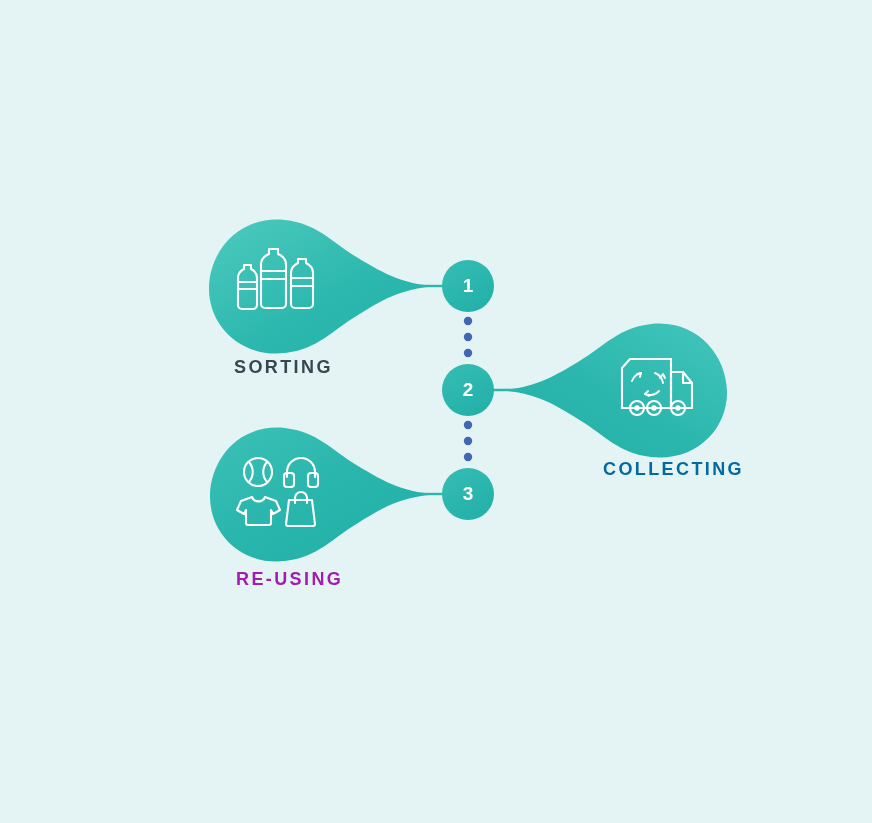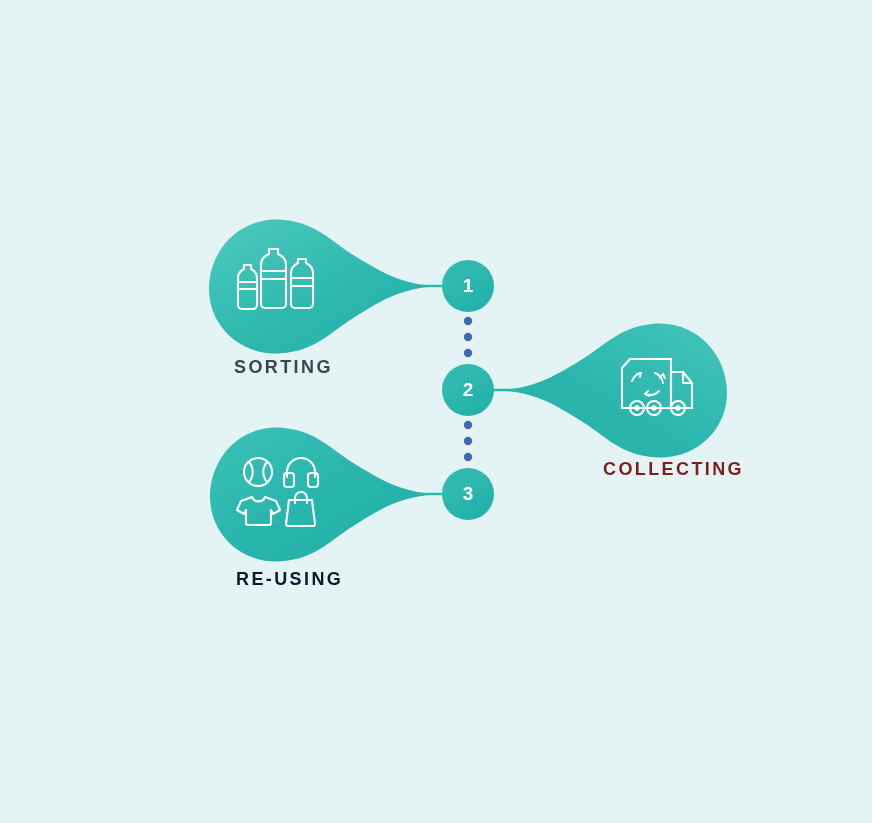--- a/index.html
+++ b/index.html
@@ -206,16 +206,16 @@
     <circle cx="468" cy="286" r="26" fill="url(#circleGrad)"></circle>
     <circle cx="468" cy="390" r="26" fill="url(#circleGrad)"></circle>
     <circle cx="468" cy="494" r="26" fill="url(#circleGrad)"></circle>
   </svg>
 
   <div class="step-number" id="step-num-1" style="color: rgb(255, 255, 255);">1</div>
   <div class="step-number" id="step-num-2" style="color: rgb(255, 255, 255);">2</div>
   <div class="step-number" id="step-num-3" style="color: rgb(255, 255, 255);">3</div>
 
   <div class="node-label" id="label-sorting" style="color: rgb(54, 71, 79);">SORTING</div>
-  <div class="node-label" id="label-collecting" style="color: #7f1d1d;">COLLECTING</div>
-  <div class="node-label" id="label-reusing" style="color: #0f172a;">RE-USING</div>
+  <div class="node-label" id="label-collecting" style="color: #0369a1;">COLLECTING</div>
+  <div class="node-label" id="label-reusing" style="color: #a21caf;">RE-USING</div>
 
 </div>
 
 </body></html>

